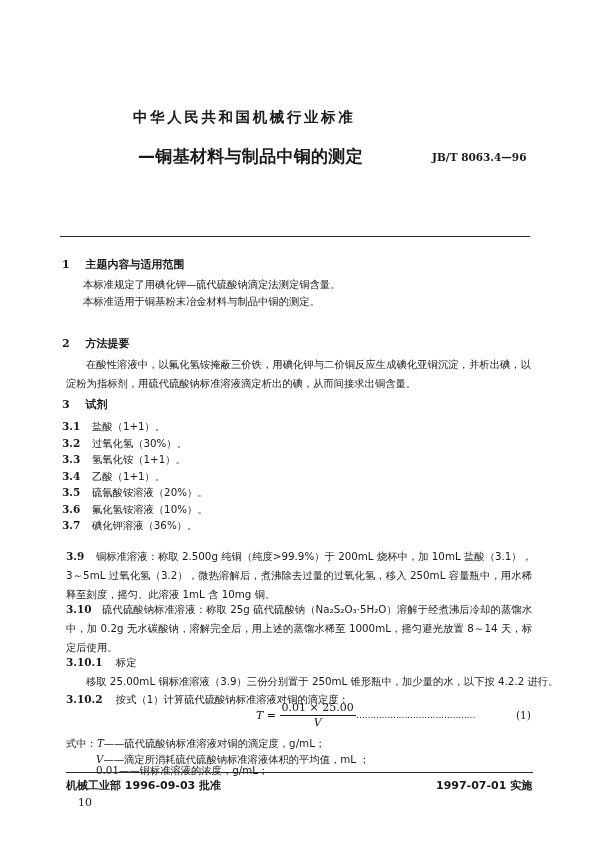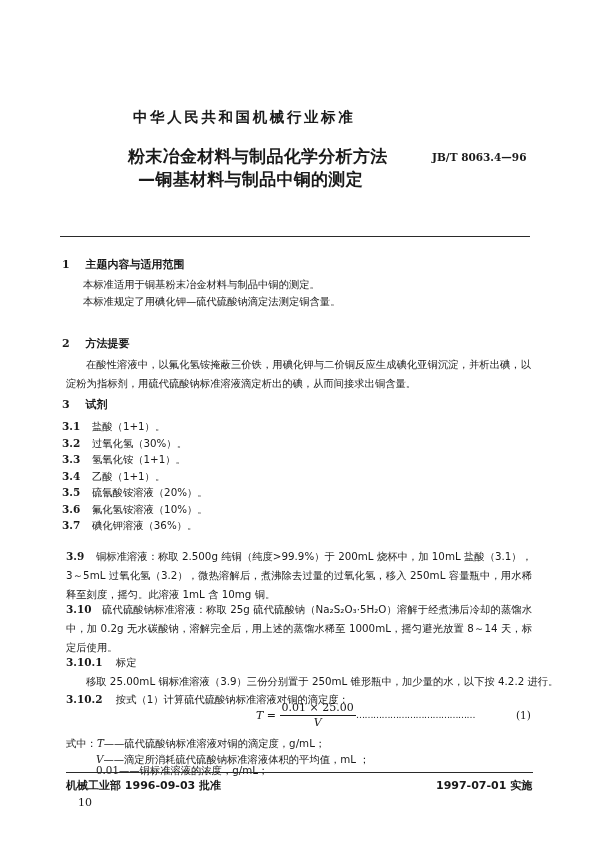--- a/index.html
+++ b/index.html
@@ -23,35 +23,34 @@
   .frac .top { display:block; border-bottom:1px solid #1a1a1a; padding:0 2px; line-height:14px; }
   .frac .bot { display:block; line-height:14px; font-style:italic; }
   .it { font-style:italic; }
 </style>
 </head>
 <body>
 
 <div class="abs sans hdr" style="left:133px; top:108px;">中华人民共和国机械行业标准</div>
 
 <div class="abs sans title" style="left:128px; top:145px; text-align:center; width:245px;">
-  <div>粉末冶金材料与制品化学分析方法</div>
   <div>—铜基材料与制品中铜的测定</div>
 </div>
 
 <div class="abs serif code" style="left:432px; top:151px;">JB/T 8063.4—96</div>
 
 <div class="rule" style="left:60px; top:236px; width:470px;"></div>
 
 <div class="abs sec" style="left:62px; top:257px;">
   <span class="serif">1</span>
   <span class="sans" style="margin-left:12px;">主题内容与适用范围</span>
 </div>
 <div class="abs body sans" style="left:83px; top:276px; font-size:10.3px; line-height:17px;">
+  <div>本标准规定了用碘化钾—硫代硫酸钠滴定法测定铜含量。</div>
   <div>本标准适用于铜基粉末冶金材料与制品中铜的测定。</div>
-  <div>本标准规定了用碘化钾—硫代硫酸钠滴定法测定铜含量。</div>
 </div>
 
 <div class="abs sec" style="left:62px; top:336px;">
   <span class="serif">2</span>
   <span class="sans" style="margin-left:12px;">方法提要</span>
 </div>
 <div class="para sans" style="left:66px; top:355px; width:465px; text-indent:20px;">在酸性溶液中，以氟化氢铵掩蔽三价铁，用碘化钾与二价铜反应生成碘化亚铜沉淀，并析出碘，以淀粉为指标剂，用硫代硫酸钠标准溶液滴定析出的碘，从而间接求出铜含量。</div>
 
 <div class="abs sec" style="left:62px; top:397px;">
   <span class="serif">3</span>

